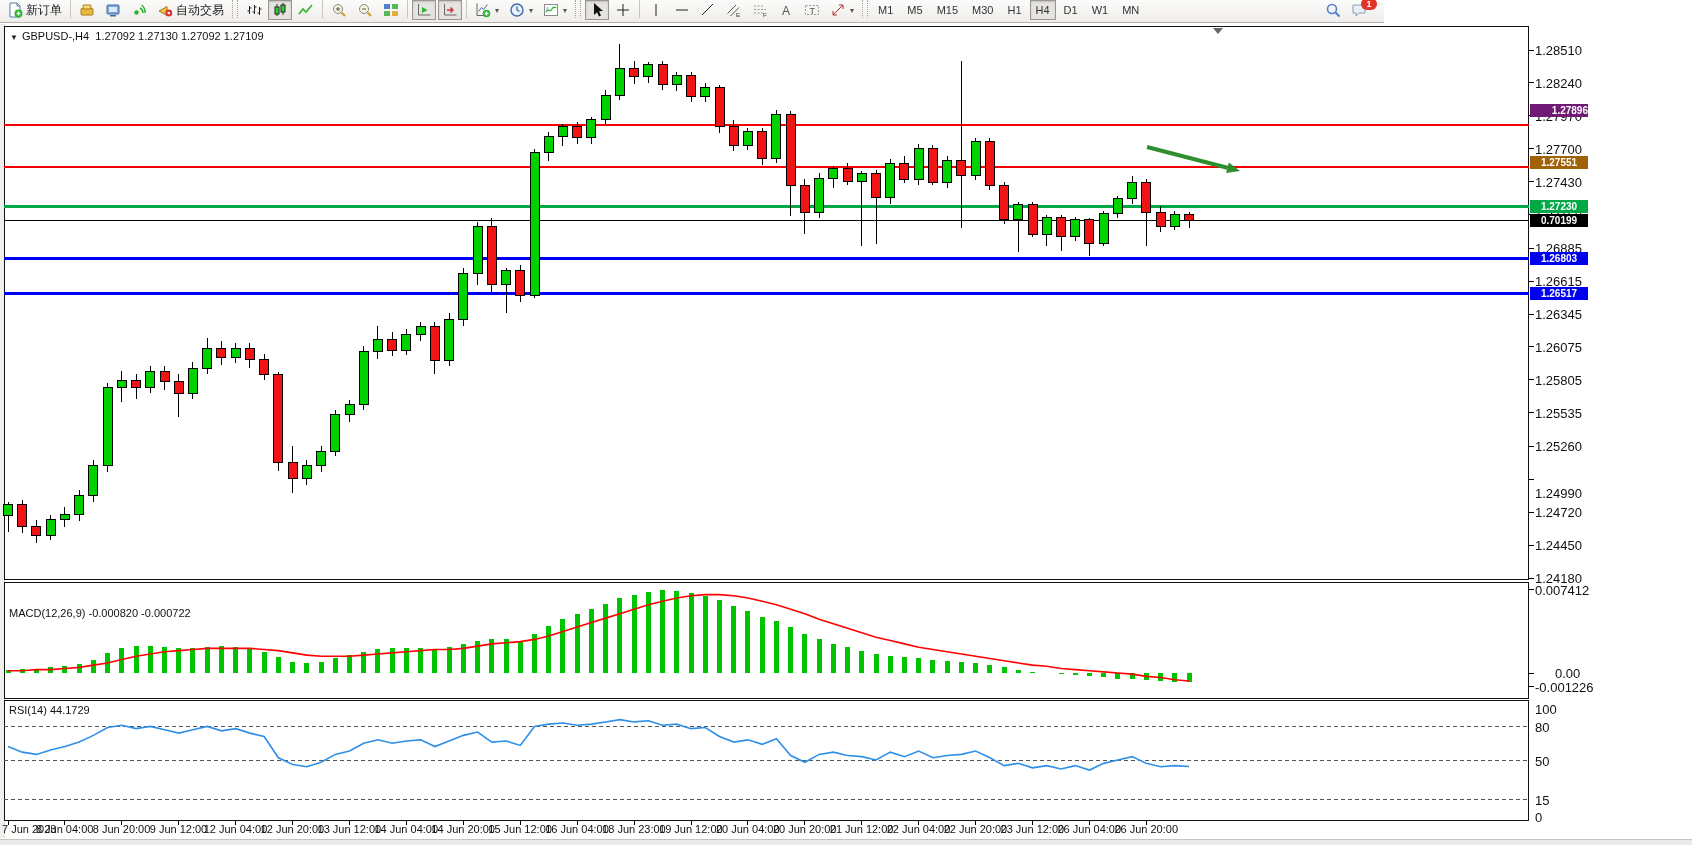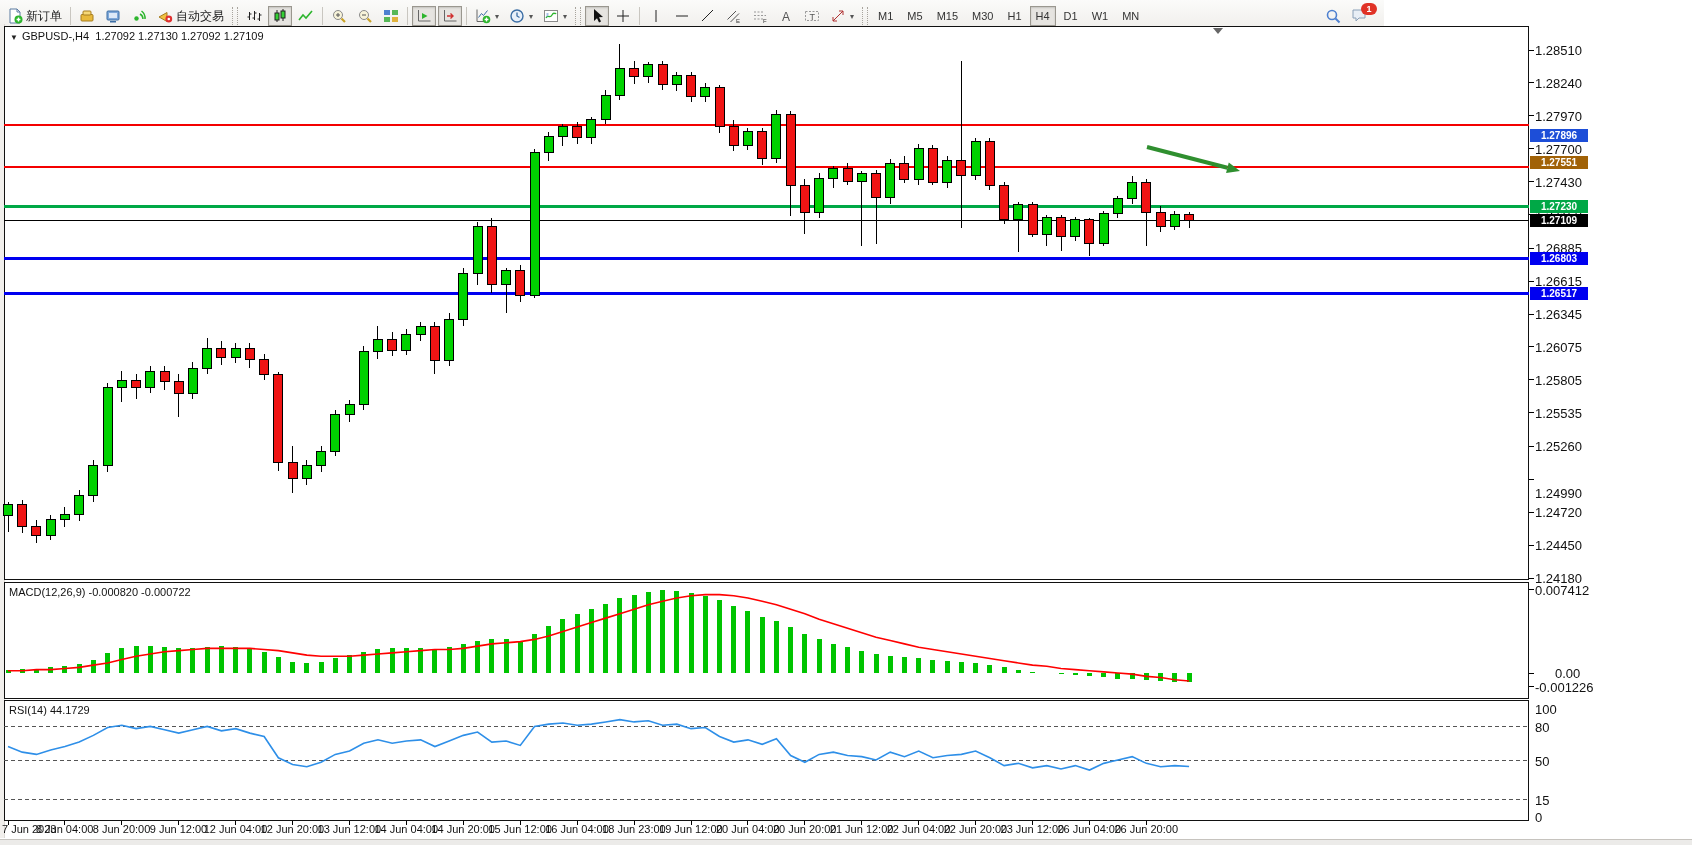--- a/index.html
+++ b/index.html
@@ -1,18 +1,18 @@
 <!DOCTYPE html>
 <html><head>
 <meta charset="utf-8">
 <style>
   html,body{margin:0;padding:0;background:#d8d5d0;}
   #win{position:relative;width:1692px;height:845px;background:#fff;font-family:"Liberation Sans",sans-serif;overflow:hidden;}
   
-  #toolbar{position:absolute;left:0;top:0;width:1384px;height:23px;background:linear-gradient(#fbfbfa,#efedea);border-bottom:1px solid #b5b2ad;display:flex;align-items:center;padding:16px 2px;box-sizing:border-box;}
+  #toolbar{position:absolute;left:0;top:0;width:1384px;height:23px;background:linear-gradient(#fbfbfa,#efedea);border-bottom:1px solid #b5b2ad;display:flex;align-items:flex-start;padding:0 2px;box-sizing:border-box;}
   .tbtn{display:inline-flex;align-items:center;gap:3px;height:20px;padding:0 3px;margin:0 1px;background:transparent;border:1px solid transparent;font-family:"Liberation Sans",sans-serif;font-size:12px;color:#222;cursor:default;}
   .tbtn.pressed{background:#e6e4e0;border:1px solid #9a978f;box-shadow:inset 0 1px 2px rgba(0,0,0,.15);}
   .tbtn .ic{width:16px;height:16px;display:block;}
   .tbtn .dd{font-size:8px;color:#555;margin-left:1px;}
   .tsep{width:1px;height:18px;background:#c9c6c0;margin:0 3px;}
   .tgrip{width:4px;height:18px;margin:0 3px;border-left:1px dotted #a8a49d;border-right:1px dotted #a8a49d;}
   .tf{font-size:11px;color:#333;padding:0 5px;}
   .tspacer{flex:1;}
   .chatwrap{position:relative;}
   .badge{position:absolute;top:-2px;right:-5px;min-width:12px;height:12px;border-radius:7px;background:#e03226;color:#fff;font-size:9px;font-weight:bold;line-height:12px;text-align:center;padding:0 2px;}
@@ -553,45 +553,45 @@
       <line x1="918.72" y1="821" x2="918.72" y2="825" stroke="#000" class="crisp"></line>
       <line x1="975.64" y1="821" x2="975.64" y2="825" stroke="#000" class="crisp"></line>
       <line x1="1032.56" y1="821" x2="1032.56" y2="825" stroke="#000" class="crisp"></line>
       <line x1="1089.48" y1="821" x2="1089.48" y2="825" stroke="#000" class="crisp"></line>
       <line x1="1146.4" y1="821" x2="1146.4" y2="825" stroke="#000" class="crisp"></line>
     </svg>
 
   <div id="chart-title">
     <span class="tri">▼</span><span>GBPUSD-,H4</span>&nbsp;&nbsp;<span>1.27092 1.27130 1.27092 1.27109</span>
   </div>
-  <div class="panel-label" style="top:586px;">MACD(12,26,9) -0.000820 -0.000722</div>
+  <div class="panel-label" style="top:607px;">MACD(12,26,9) -0.000820 -0.000722</div>
   <div class="panel-label" style="top:704px;">RSI(14) 44.1729</div>
 
   <div id="overlays">
       <div class="tick-label" style="top: 43px;">1.28510</div>
       <div class="tick-label" style="top: 75.9268px;">1.28240</div>
       <div class="tick-label" style="top: 108.854px;">1.27970</div>
       <div class="tick-label" style="top: 141.78px;">1.27700</div>
       <div class="tick-label" style="top: 174.707px;">1.27430</div>
       <div class="tick-label" style="top: 207.634px;">1.27160</div>
       <div class="tick-label" style="top: 241.171px;">1.26885</div>
       <div class="tick-label" style="top: 274.098px;">1.26615</div>
       <div class="tick-label" style="top: 307.024px;">1.26345</div>
       <div class="tick-label" style="top: 339.951px;">1.26075</div>
       <div class="tick-label" style="top: 372.878px;">1.25805</div>
       <div class="tick-label" style="top: 405.805px;">1.25535</div>
       <div class="tick-label" style="top: 439.341px;">1.25260</div>
       <div class="tick-label" style="top: 486px;">1.24990</div>
       <div class="tick-label" style="top: 505.195px;">1.24720</div>
       <div class="tick-label" style="top: 538.122px;">1.24450</div>
       <div class="tick-label" style="top: 571.049px;">1.24180</div>
-      <div class="price-badge" style="top: 129px; background: #1d4ed8; color: rgb(255, 255, 255);">1.27896</div>
+      <div class="price-badge" style="top: 104px; background: #701a75; color: rgb(255, 255, 255); text-align: right;">1.27896</div>
       <div class="price-badge" style="top: 156px; background: #a16207; color: rgb(255, 255, 255);">1.27551</div>
       <div class="price-badge" style="top: 199.598px; background: rgb(0, 168, 70); color: rgb(255, 255, 255);">1.27230</div>
-      <div class="price-badge" style="top: 214.354px; background: rgb(0, 0, 0); color: rgb(255, 255, 255);">1.27109</div>
+      <div class="price-badge" style="top: 214.354px; background: rgb(0, 0, 0); color: rgb(255, 255, 255);">0.70199</div>
       <div class="price-badge" style="top: 251.671px; background: rgb(0, 0, 240); color: rgb(255, 255, 255);">1.26803</div>
       <div class="price-badge" style="top: 286.549px; background: rgb(0, 0, 240); color: rgb(255, 255, 255);">1.26517</div>
       <div class="tick-label" style="top: 582.999px;">0.007412</div>
       <div class="tick-label" style="top: 666px; margin-left: 20px;">0.00</div>
       <div class="tick-label" style="top: 679.729px;">-0.001226</div>
       <div class="tick-label" style="top: 702px;">100</div>
       <div class="tick-label" style="top: 720.4px;">80</div>
       <div class="tick-label" style="top: 754px;">50</div>
       <div class="tick-label" style="top: 793.2px;">15</div>
       <div class="tick-label" style="top: 810px;">0</div>

